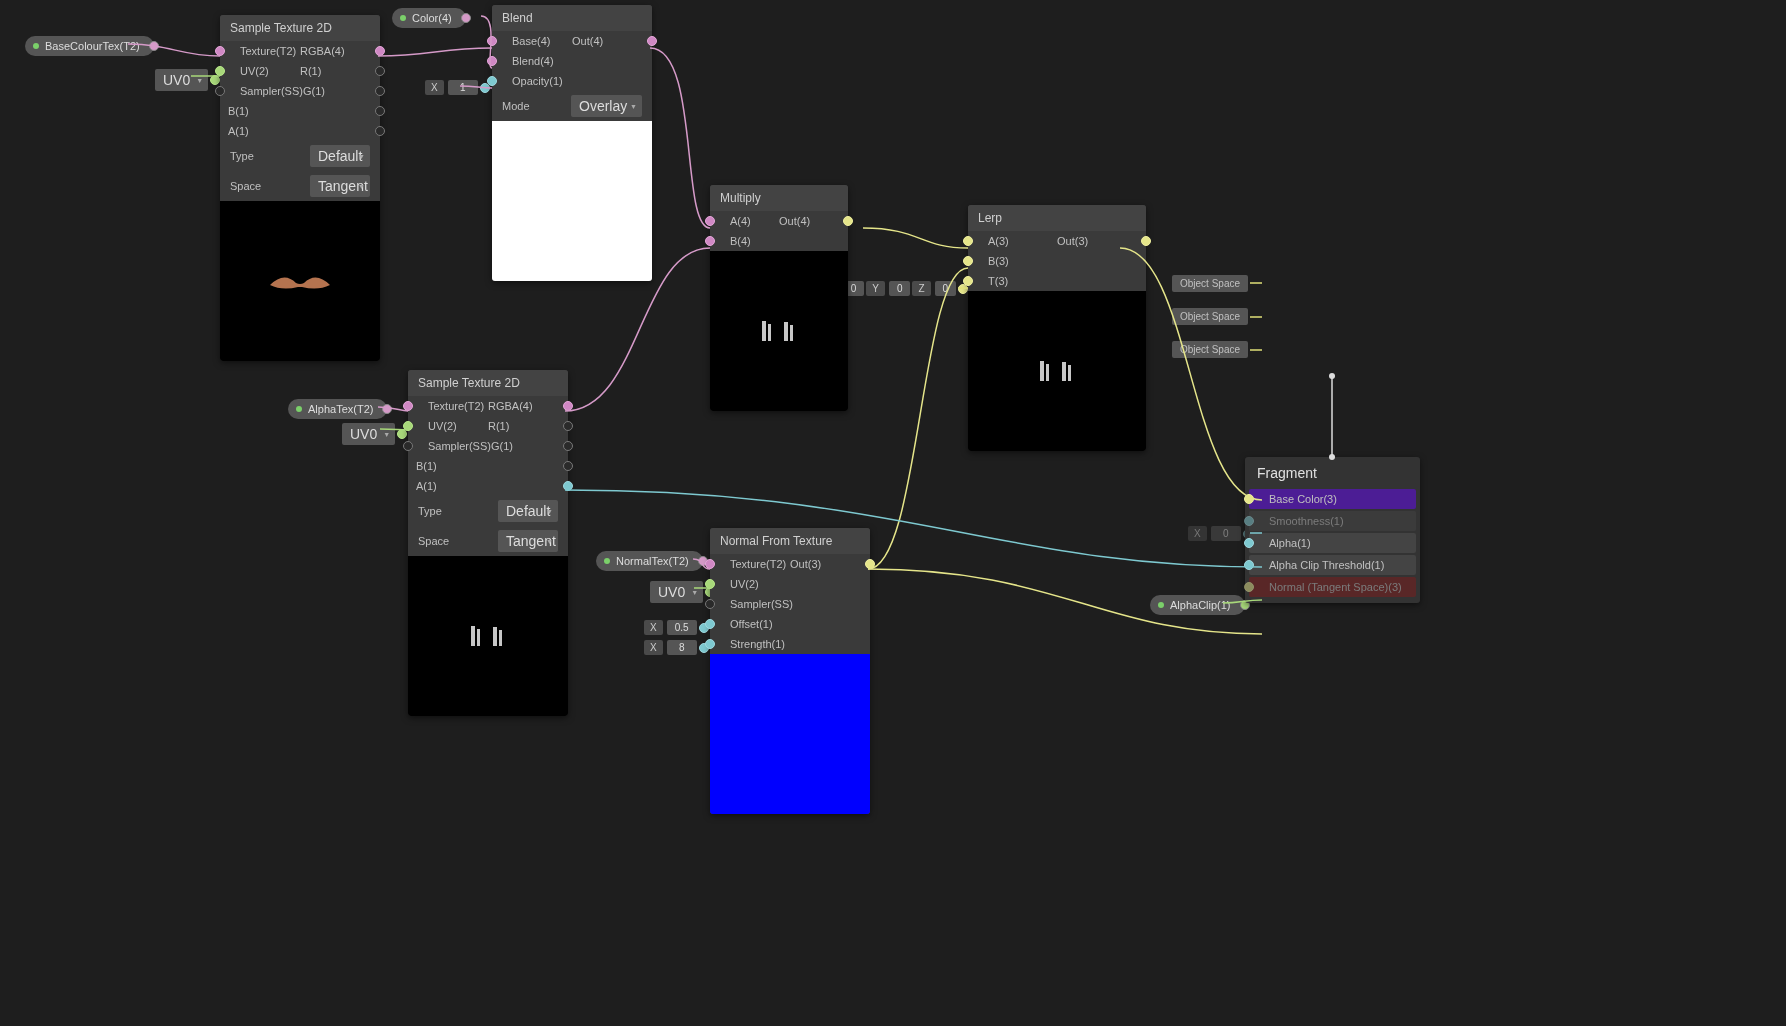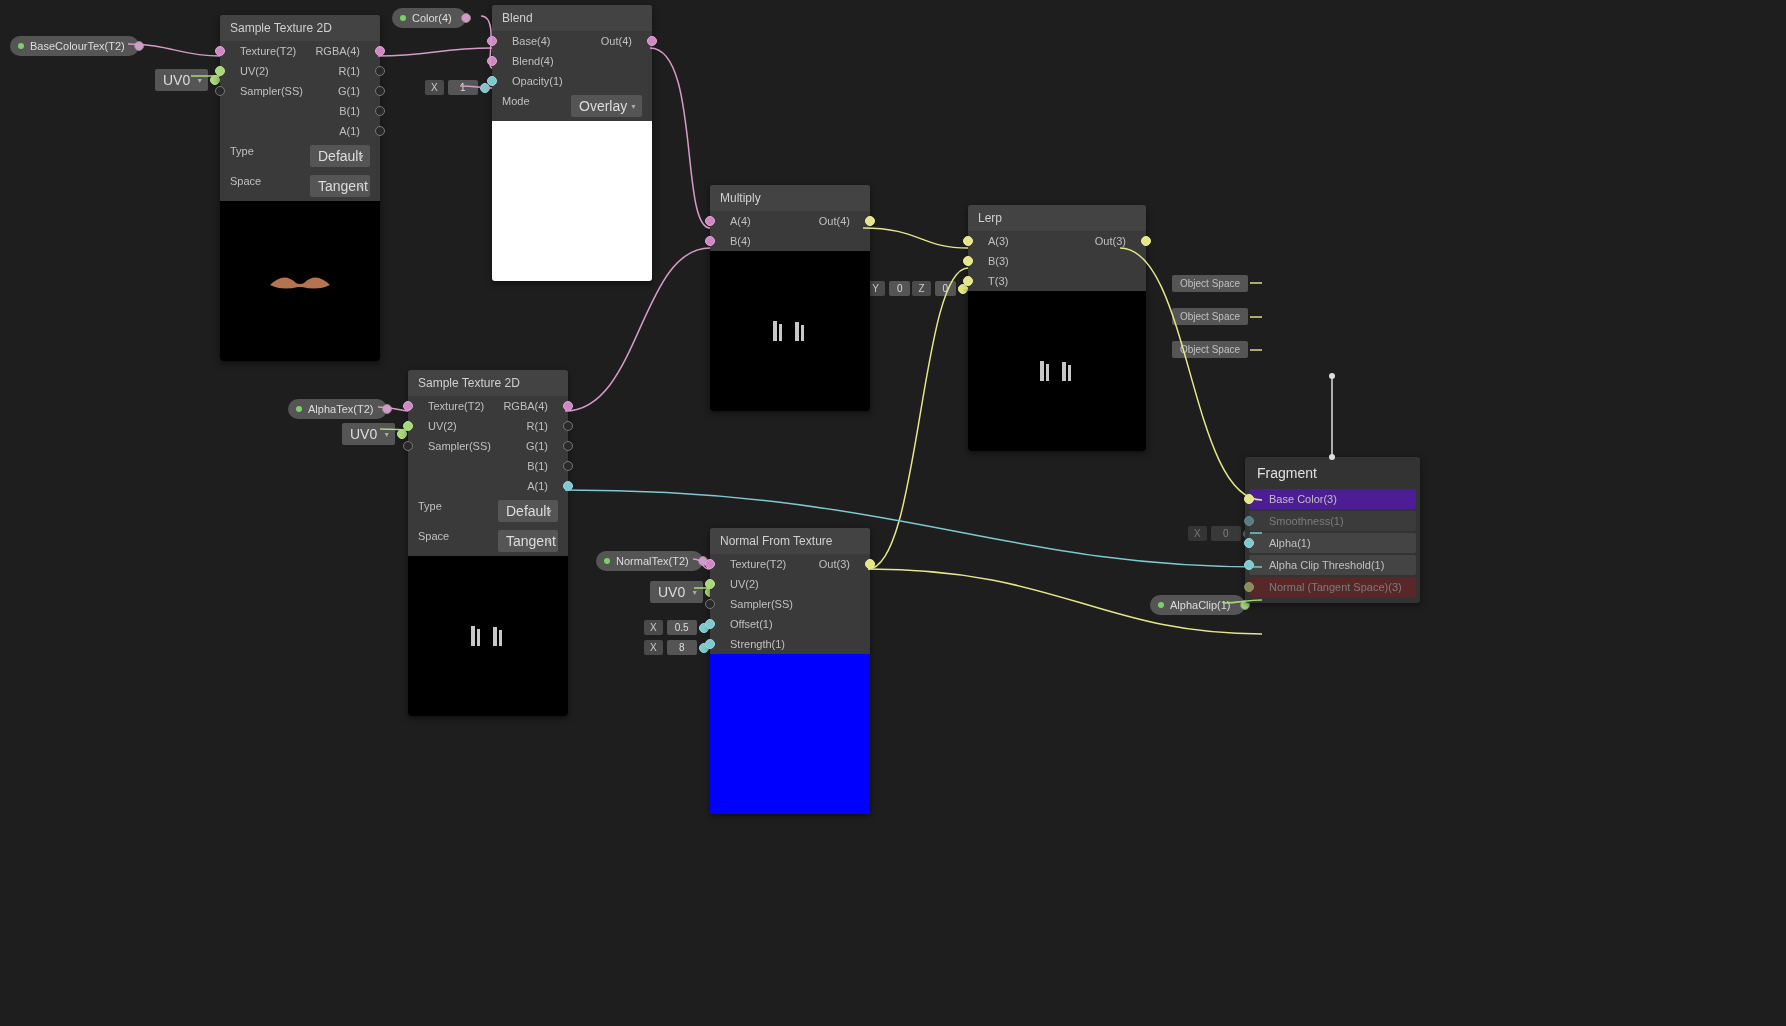--- a/index.html
+++ b/index.html
@@ -30,21 +30,21 @@
 .node-body { padding: 0; }
 .row {
   display: flex;
   align-items: center;
   justify-content: space-between;
   padding: 3px 8px;
   min-height: 20px;
   position: relative;
 }
 .in-label { flex: 1; color: #c0c0c0; font-size: 11px; padding-left: 12px; }
-.out-label { flex: 1; text-align: right; color: #c0c0c0; font-size: 11px; padding-right: 12px; }
+.out-label { flex: 1; text-align: left; color: #c0c0c0; font-size: 11px; padding-right: 12px; }
 .port {
   width: 10px; height: 10px;
   border-radius: 50%;
   position: absolute;
   top: 50%;
   transform: translateY(-50%);
   border: 1px solid #777;
   background: #2a2a2a;
 }
 .port.in { left: -5px; }
@@ -68,21 +68,21 @@
   font-size: 7px;
   position: absolute;
   right: 5px;
   top: 50%;
   transform: translateY(-50%);
   color: #aaa;
 }
 .settings-row {
   display: flex;
   justify-content: space-between;
-  align-items: flex-start;
+  align-items: center;
   padding: 4px 10px;
 }
 .settings-row .label { color: #c0c0c0; }
 .preview {
   width: 100%;
   height: 160px;
   background: #000;
   border-radius: 0 0 3px 3px;
   display: flex;
   align-items: center;
@@ -166,21 +166,21 @@
   <path d="M 1250,350 C 1258,350 1255,350 1262,350" stroke="#e0e078" stroke-width="1.5" fill="none"></path>
   <path d="M 1332,376 L 1332,457" stroke="#ddd" stroke-width="1.5" fill="none"></path>
   <circle cx="1332" cy="376" r="3" fill="#ddd"></circle>
   <circle cx="1332" cy="457" r="3" fill="#ddd"></circle>
   <path d="M 1250,533 C 1258,533 1255,533 1262,533" stroke="#7ec9d0" stroke-width="1.5" fill="none"></path>
   <path d="M 191,76 C 205,76 210,76 220,76" stroke="#a8d87a" stroke-width="1.5" fill="none"></path>
   <path d="M 380,429 C 395,429 398,430 408,430" stroke="#a8d87a" stroke-width="1.5" fill="none"></path>
   <path d="M 694,588 C 705,588 700,588 710,588" stroke="#a8d87a" stroke-width="1.5" fill="none"></path>
 </svg>
 
-<div class="pill" style="left:10px;top:36px;">
+<div class="pill" style="left:25px;top:36px;">
   <span class="pill-dot" style="background:#7bd06a"></span>
   <span>BaseColourTex(T2)</span>
   <span class="pill-port" style="background:#d59ac8"></span>
 </div>
 
 <div class="pill" style="left:392px;top:8px;">
   <span class="pill-dot" style="background:#7bd06a"></span>
   <span>Color(4)</span>
   <span class="pill-port" style="background:#d59ac8"></span>
 </div>
@@ -285,21 +285,21 @@
 <div class="inline-field" style="left:820px;top:281px;">
   <span class="inline-x">X</span>
   <span class="inline-val" style="min-width:18px">0</span>
   <span class="inline-x">Y</span>
   <span class="inline-val" style="min-width:18px">0</span>
   <span class="inline-x">Z</span>
   <span class="inline-val" style="min-width:18px">0</span>
   <span class="port yellow" style="position:static;transform:none;"></span>
 </div>
 
-<div class="node" style="left:710px;top:185px;width:160px;">
+<div class="node" style="left:710px;top:185px;width:138px;">
   <div class="node-header">Multiply</div>
   <div class="row">
     <span class="port in pink"></span>
     <span class="in-label">A(4)</span>
     <span class="out-label">Out(4)</span>
     <span class="port out yellow"></span>
   </div>
   <div class="row">
     <span class="port in pink"></span>
     <span class="in-label">B(4)</span>

